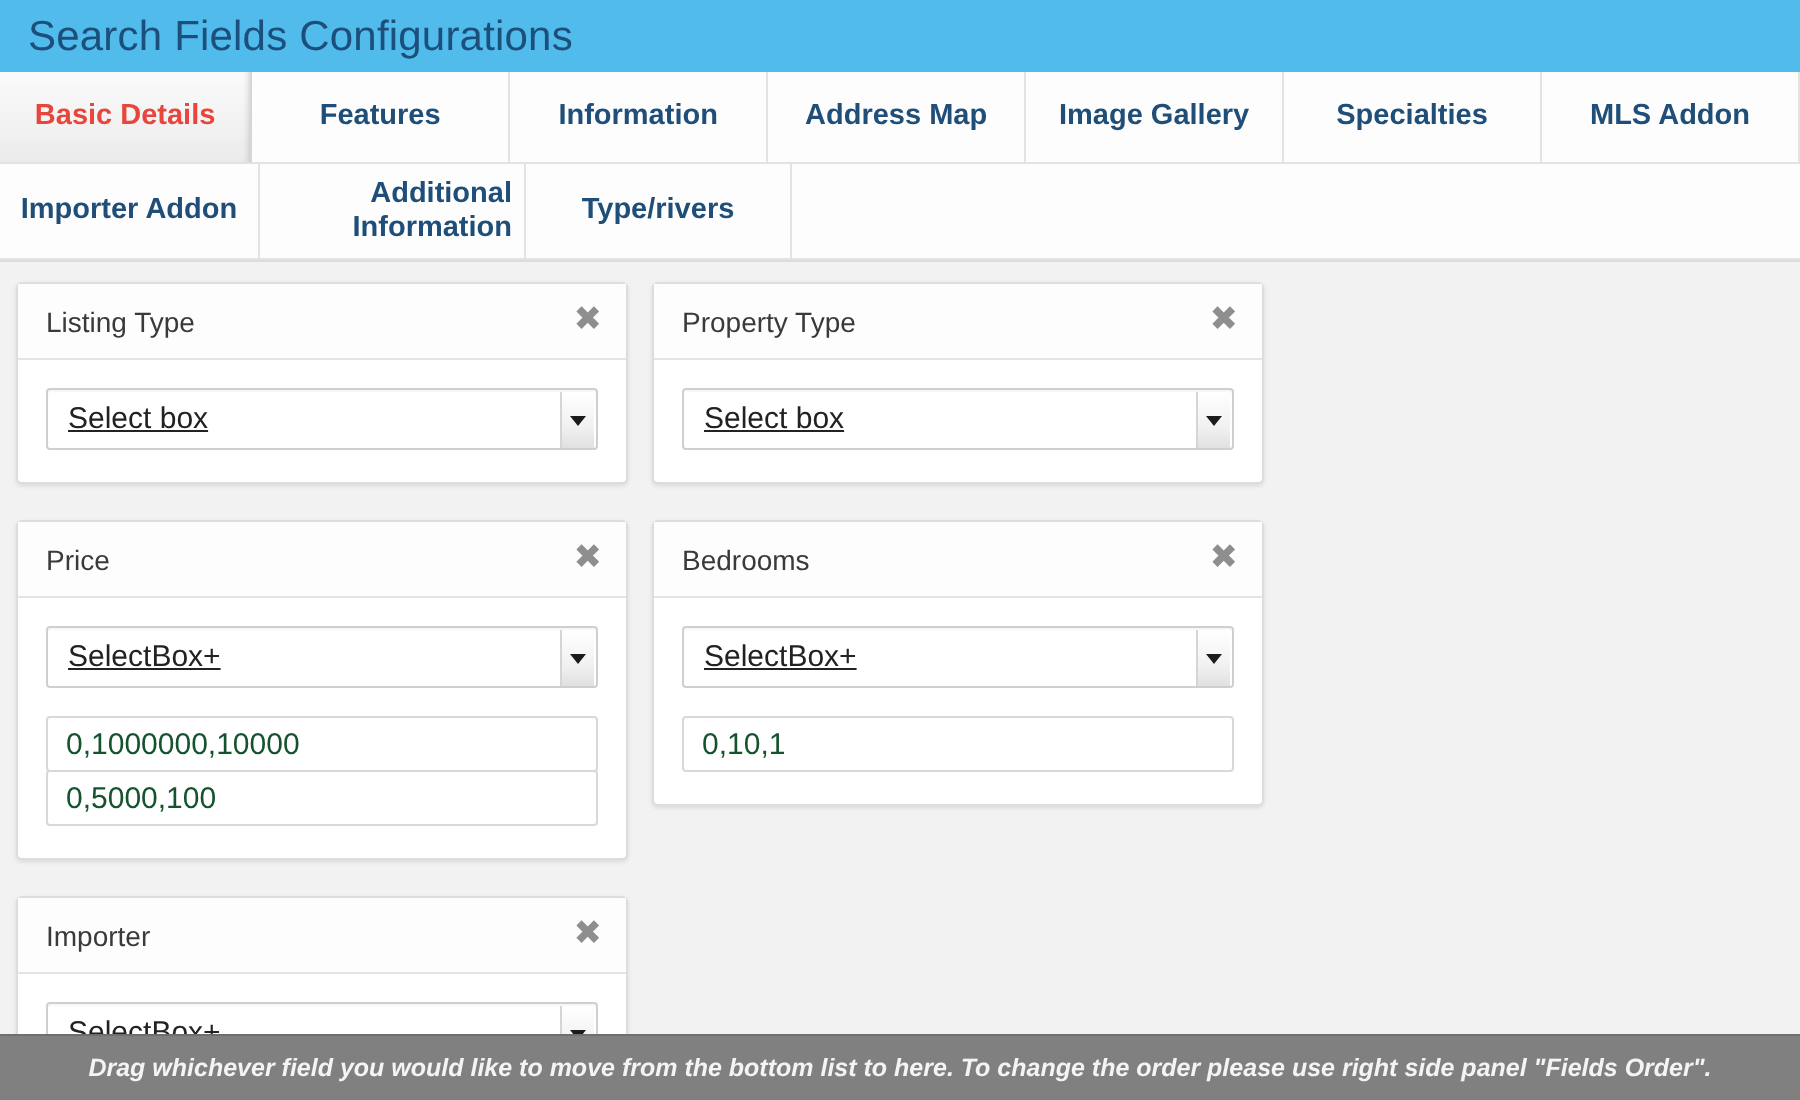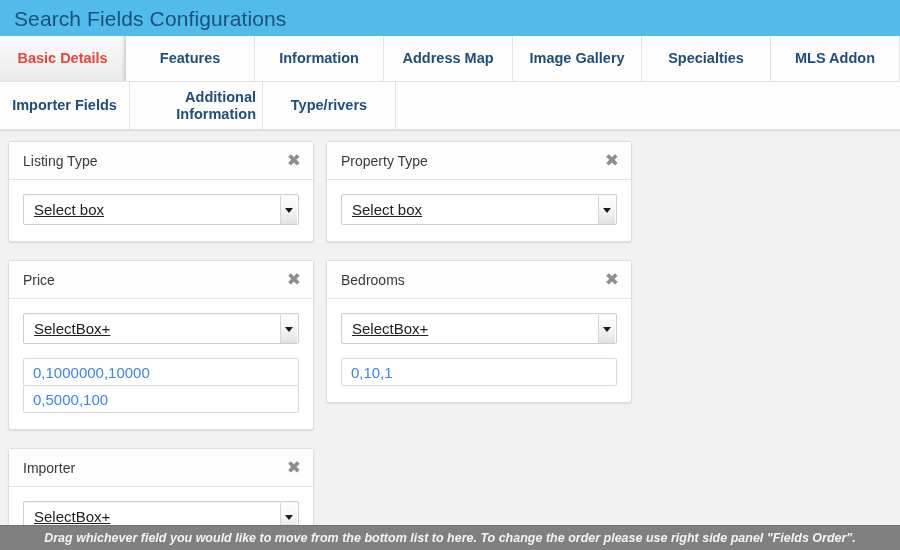--- a/index.html
+++ b/index.html
@@ -190,35 +190,35 @@
 
   .txt {
     width: 100%;
     height: 28px;
     box-sizing: border-box;
     border: 1px solid #d8d8d8;
     background: #fff;
     border-radius: 2px;
     padding: 0 9px;
     font-size: 15px;
-    color: #3b82f6;
+    color: #14532d;
     font-family: "Liberation Sans", sans-serif;
     outline: none;
     display: block;
   }
   .txt + .txt { margin-top: -1px; }
   .field-gap { margin-top: 14px; }
 
   
   .hint-bar {
     position: absolute;
     left: 0;
     bottom: 0;
     width: 900px;
-    height: 25px;
+    height: 33px;
     background: #808080;
     display: flex;
     align-items: center;
     justify-content: center;
     box-sizing: border-box;
     border-top: 1px solid #6f6f6f;
   }
   .hint-text {
     color: #f4f4f4;
     font-size: 12.5px;
@@ -256,21 +256,21 @@
       </div>
       <div class="tab w-spec">
         <span>Specialties</span>
       </div>
       <div class="tab w-mls">
         <span>MLS Addon</span>
       </div>
     </div>
     <div class="tab-row row2">
       <div class="tab w-importer">
-        <span>Importer Fields</span>
+        <span>Importer Addon</span>
       </div>
       <div class="tab two-line w-addinfo">
         <span>Additional Information</span>
       </div>
       <div class="tab w-lakes">
         <span>Type/rivers</span>
       </div>
       <div class="tab-filler"></div>
     </div>
   </div>

